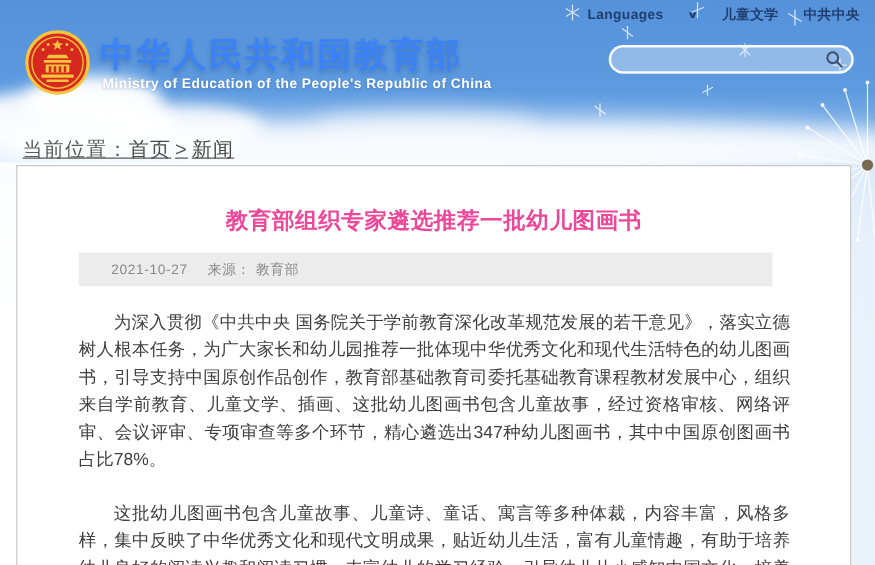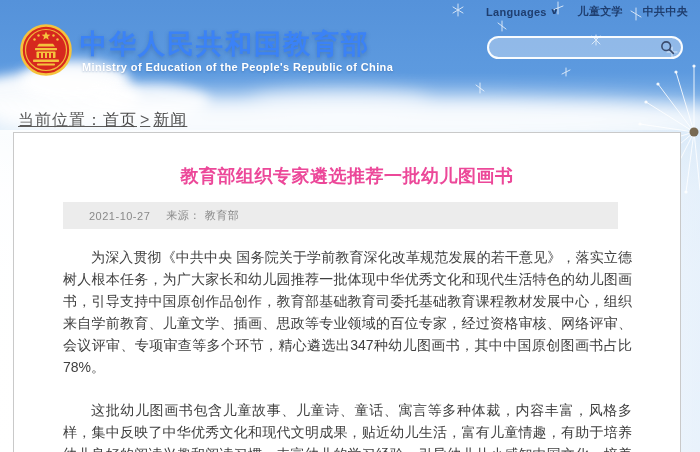--- a/index.html
+++ b/index.html
@@ -33,21 +33,21 @@
 
   
   .deco { position:absolute; pointer-events:none; }
 
   
   .topbar {
     position:absolute; top:4px; right:12px;
     display:flex; align-items:center; gap:20px;
     font-size:11px; font-weight:bold; color:#1f3e6f;
   }
-  .topbar .item { display:flex; align-items:center; gap:4px; cursor:pointer; letter-spacing:.3px; }
+  .topbar .item { display:flex; align-items:center; gap:20px; cursor:pointer; letter-spacing:.3px; }
   .topbar .caret { font-size:8px; line-height:1; transform:scaleX(1.4); }
 
   
   .emblem { position:absolute; left:20px; top:24px; width:52px; height:52px; }
   .site-title {
     position:absolute; left:80px; top:26px;
     font-size:27px; font-weight:bold; color:#3b82f6; letter-spacing:2px;
     text-shadow:0 2px 4px rgba(30,70,130,.35);
     white-space:nowrap;
   }
@@ -239,16 +239,16 @@
 
   <div class="meta-bar">
     <span>2021-10-27</span>
     <span class="src">
       <span>来源：</span>
         <span>教育部</span>
     </span>
   </div>
 
   <div class="article-body">
-    <p>为深入贯彻《中共中央 国务院关于学前教育深化改革规范发展的若干意见》，落实立德树人根本任务，为广大家长和幼儿园推荐一批体现中华优秀文化和现代生活特色的幼儿图画书，引导支持中国原创作品创作，教育部基础教育司委托基础教育课程教材发展中心，组织来自学前教育、儿童文学、插画、思政等专业领域的百位专家，经过资格审核、网络评审、会议评审、专项审查等多个环节，精心遴选出347种幼儿图画书，其中中国原创图画书占比78%。</p>
+    <p>为深入贯彻《中共中央 国务院关于学前教育深化改革规范发展的若干意见》，落实立德树人根本任务，为广大家长和幼儿园推荐一批体现中华优秀文化和现代生活特色的幼儿图画书，引导支持中国原创作品创作，教育部基础教育司委托基础教育课程教材发展中心，组织来自学前教育、儿童文学、插画、这批幼儿图画书包含儿童故事，经过资格审核、网络评审、会议评审、专项审查等多个环节，精心遴选出347种幼儿图画书，其中中国原创图画书占比78%。</p>
     <p>这批幼儿图画书包含儿童故事、儿童诗、童话、寓言等多种体裁，内容丰富，风格多样，集中反映了中华优秀文化和现代文明成果，贴近幼儿生活，富有儿童情趣，有助于培养幼儿良好的阅读兴趣和阅读习惯，丰富幼儿的学习经验，引导幼儿从小感知中国文化，培养爱国主义情感，促进他们在语言、认知等多方面能力的发展。</p>
   </div>
 </div>
 
 </body></html>

